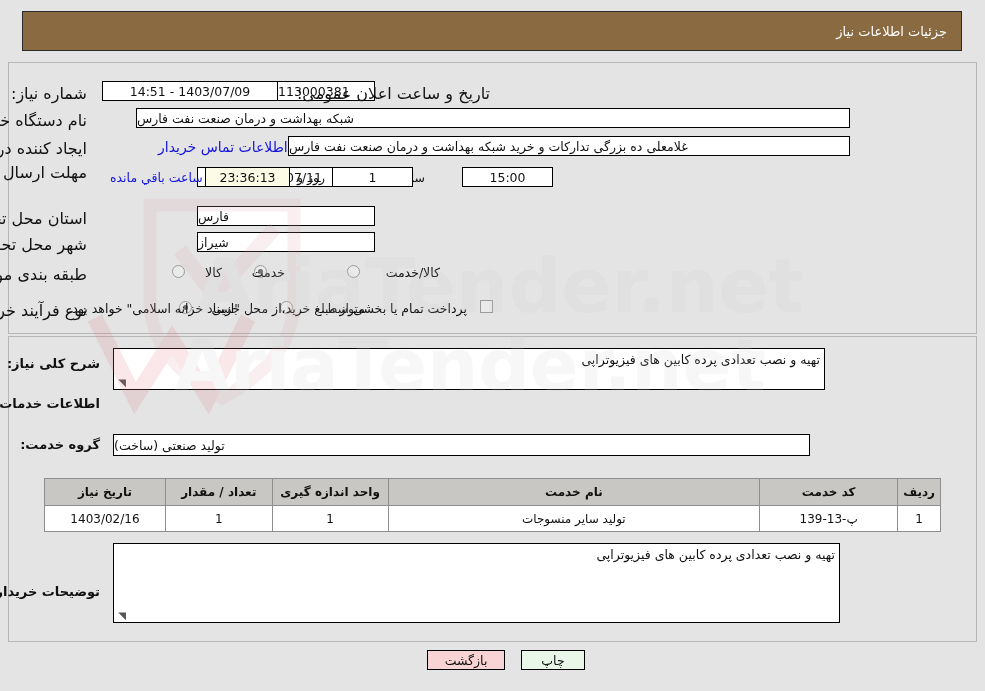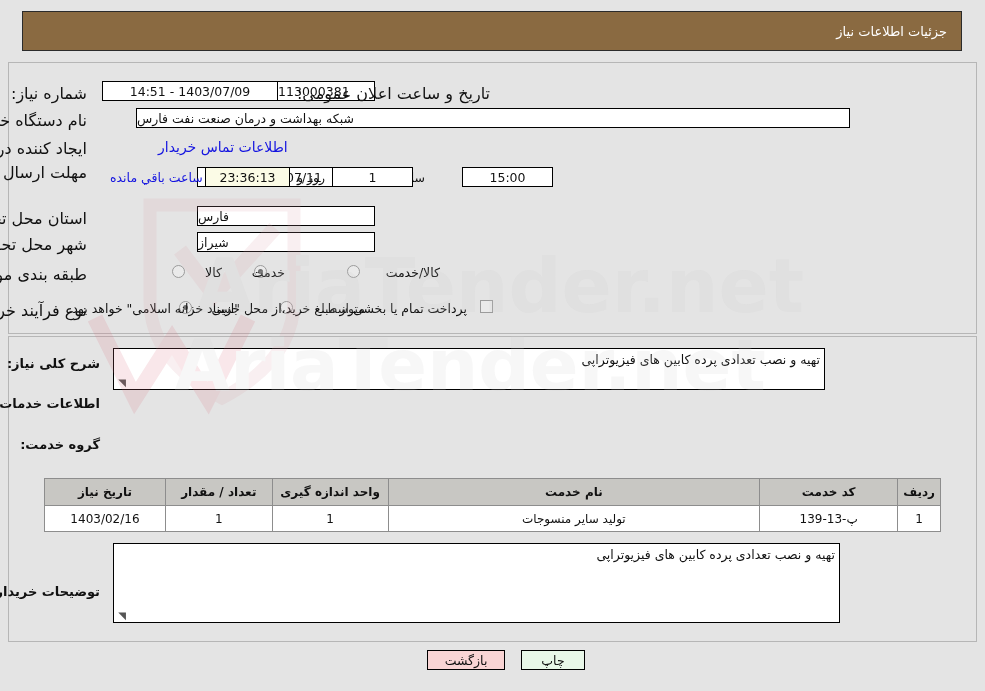--- a/index.html
+++ b/index.html
@@ -229,20 +229,21 @@
   <div class="lbl" style="right:898px; top:84px;">شماره نیاز:</div>
   <div class="box center" style="right:610px; top:81px; width:178px; height:20px;">1103092113000381</div>
 
   <div class="lbl" style="right:495px; top:84px;">تاریخ و ساعت اعلان عمومی:</div>
   <div class="box center" style="right:700px; top:81px; width:176px; height:20px; right:auto; left:102px;">1403/07/09 - 14:51</div>
 
   <div class="lbl" style="right:898px; top:111px;">نام دستگاه خریدار:</div>
   <div class="box right" style="right:135px; top:108px; width:714px; height:20px;">شبکه بهداشت و درمان صنعت نفت فارس</div>
 
   <div class="lbl" style="right:898px; top:139px;">ایجاد کننده درخواست:</div>
+  <div class="box right" style="right:135px; top:136px; width:562px; height:20px;">غلامعلی ده بزرگی تدارکات و خرید شبکه بهداشت و درمان صنعت نفت فارس</div>
   <div class="link" style="right:737px; top:139px; right:auto; left:158px;">اطلاعات تماس خریدار</div>
 
   <div class="lbl" style="right:898px; top:165px; line-height:15px; width:110px;">مهلت ارسال پاسخ: تا تاریخ:</div>
   <div class="box center" style="right:610px; top:167px; width:178px; height:20px;">1403/07/11</div>
   <div class="plaintext" style="right:560px; top:170px;">ساعت</div>
   <div class="box center" style="left:462px; top:167px; width:91px; height:20px;">15:00</div>
   <div class="box center" style="left:332px; top:167px; width:81px; height:20px;">1</div>
   <div class="plaintext" style="left:297px; top:170px;">روز و</div>
   <div class="box center cream" style="left:205px; top:167px; width:85px; height:20px;">23:36:13</div>
   <div class="plaintext" style="left:110px; top:170px; color:#1414e0;">ساعت باقي مانده</div>
@@ -279,20 +280,21 @@
 
   <div class="section-h" style="right:885px; top:356px;">شرح کلی نیاز:</div>
   <div class="ta" style="right:160px; top:348px; width:712px; height:42px;">
     <span>تهیه و نصب تعدادی پرده کابین های فیزیوتراپی</span>
     <span class="grip">◥</span>
   </div>
 
   <div class="section-h" style="right:885px; top:396px;">اطلاعات خدمات مورد نیاز</div>
 
   <div class="section-h" style="right:885px; top:437px;">گروه خدمت:</div>
+  <div class="box right" style="right:175px; top:434px; width:697px; height:22px;">تولید صنعتی (ساخت)</div>
 
   <table id="items-table">
     <thead>
       <tr>
         <th style="width:34px;">ردیف</th>
         <th style="width:136px;">کد خدمت</th>
         <th style="width:393px;">نام خدمت</th>
         <th style="width:114px;margin-top:16px;">واحد اندازه گیری</th>
         <th style="width:104px;">تعداد / مقدار</th>
         <th style="width:116px;">تاریخ نیاز</th>

